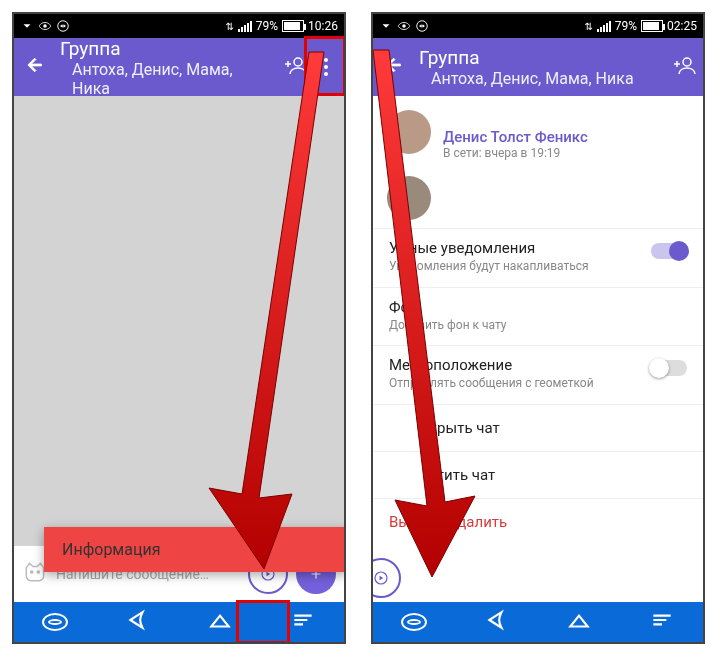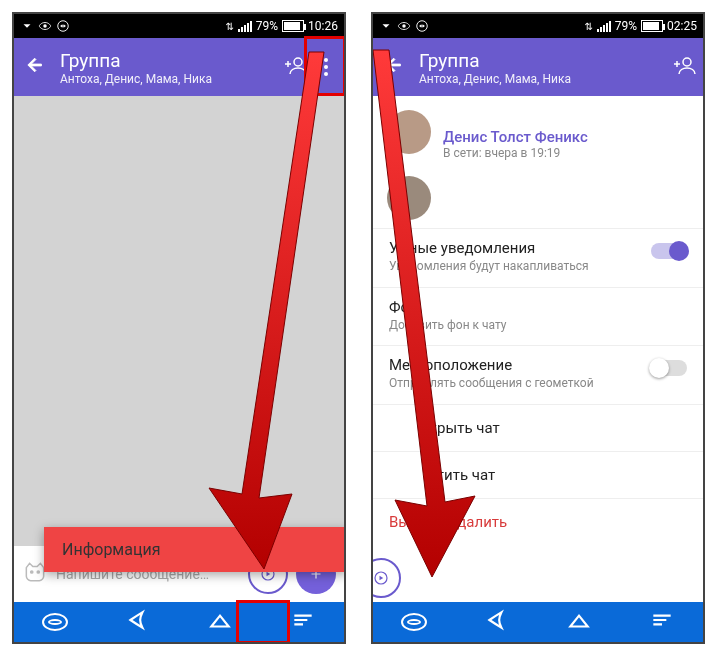--- a/index.html
+++ b/index.html
@@ -53,21 +53,21 @@
     height: 58px;
     display:flex;
     align-items:center;
     padding: 0 4px 0 10px;
     gap: 14px;
     position: relative;
   }
   .back-arrow svg{ width:22px; height:22px; fill:#fff; stroke:#fff;}
   .header-titles { flex:1; min-width:0; }
   .header-title { font-size: 19px; font-weight: 400; }
-  .header-sub { font-size: 12px; opacity: .9; }
+  .header-sub { font-size: 16px; opacity: .9; margin-left: 12px; }
   .header-actions { display:flex; align-items:center; gap:6px; padding-right:2px;}
   .header-icon svg{ width:24px; height:24px; fill:none; stroke:#fff; stroke-width:1.5;}
   .kebab { width:24px; display:flex; flex-direction:column; align-items:center; gap:3px; justify-content:center; height:32px;}
   .kebab span{ width:4px;height:4px;border-radius:50%;background:#fff;}
   .red-highlight-box { border: 3px solid #e30000; position:absolute; }
   
   .chat-body { flex:1; background:#d3d3d3; position:relative; }
   
   .input-bar {
     background:#fff; height:56px; display:flex; align-items:center;

